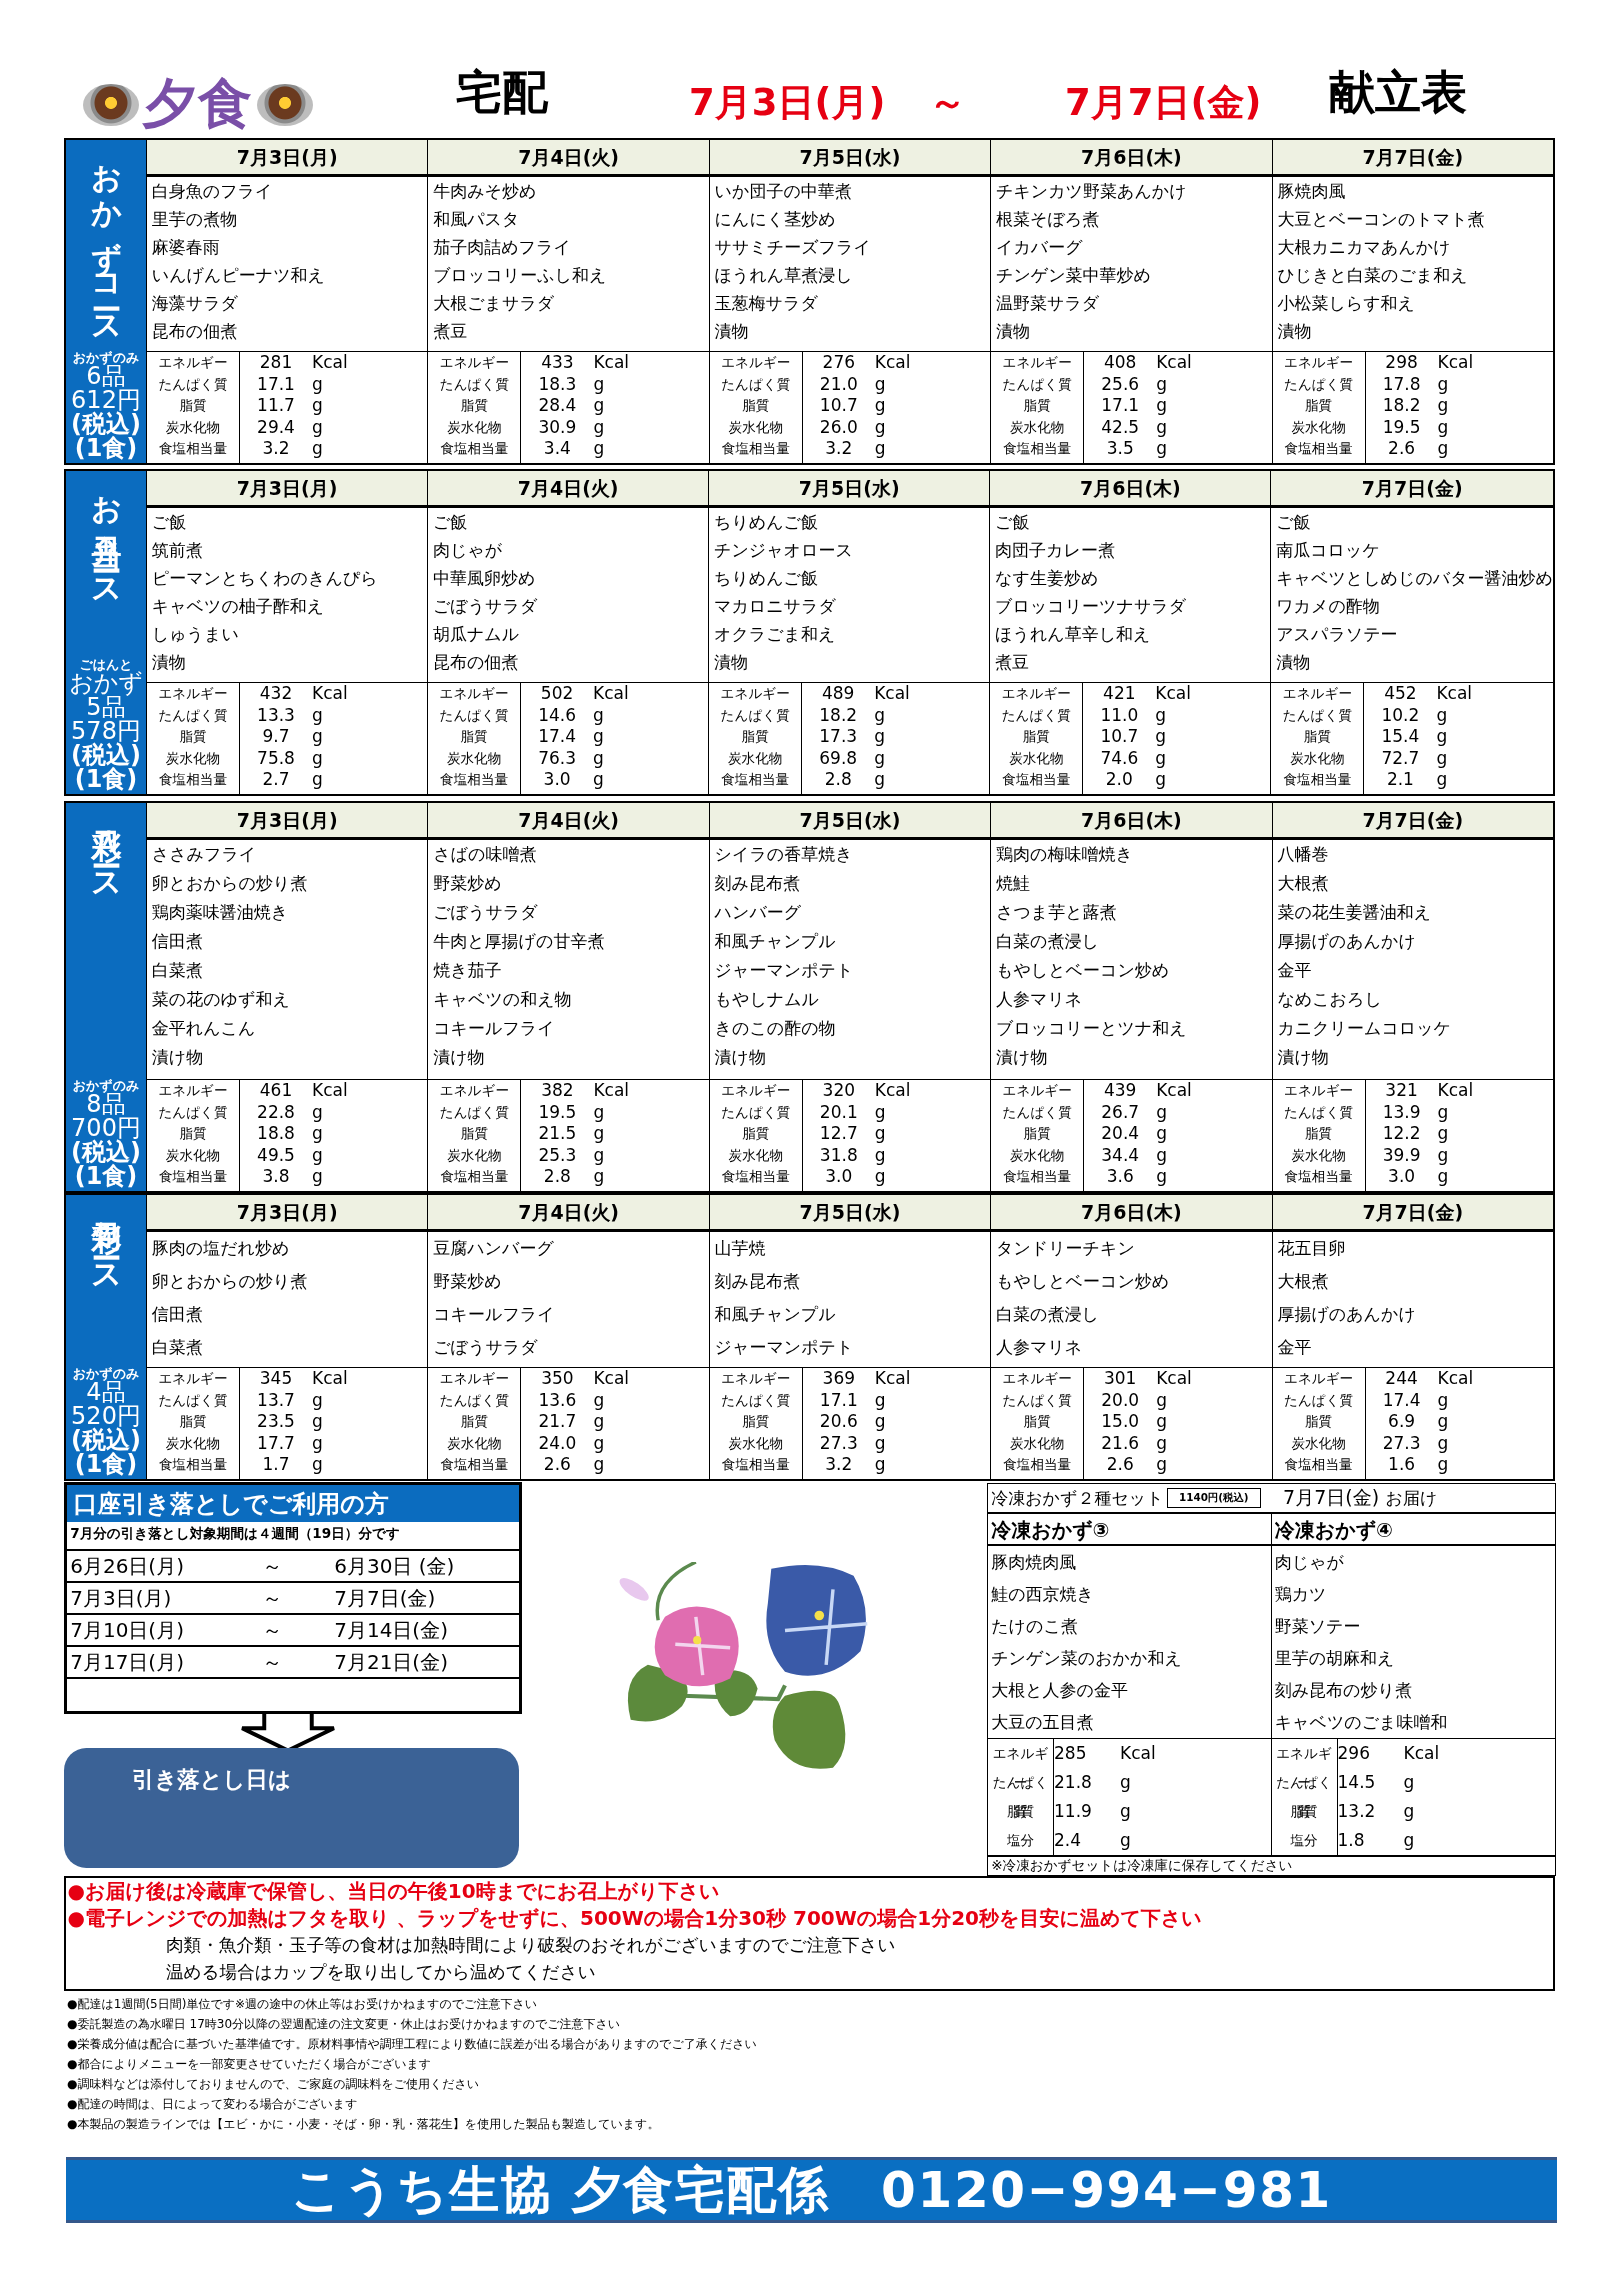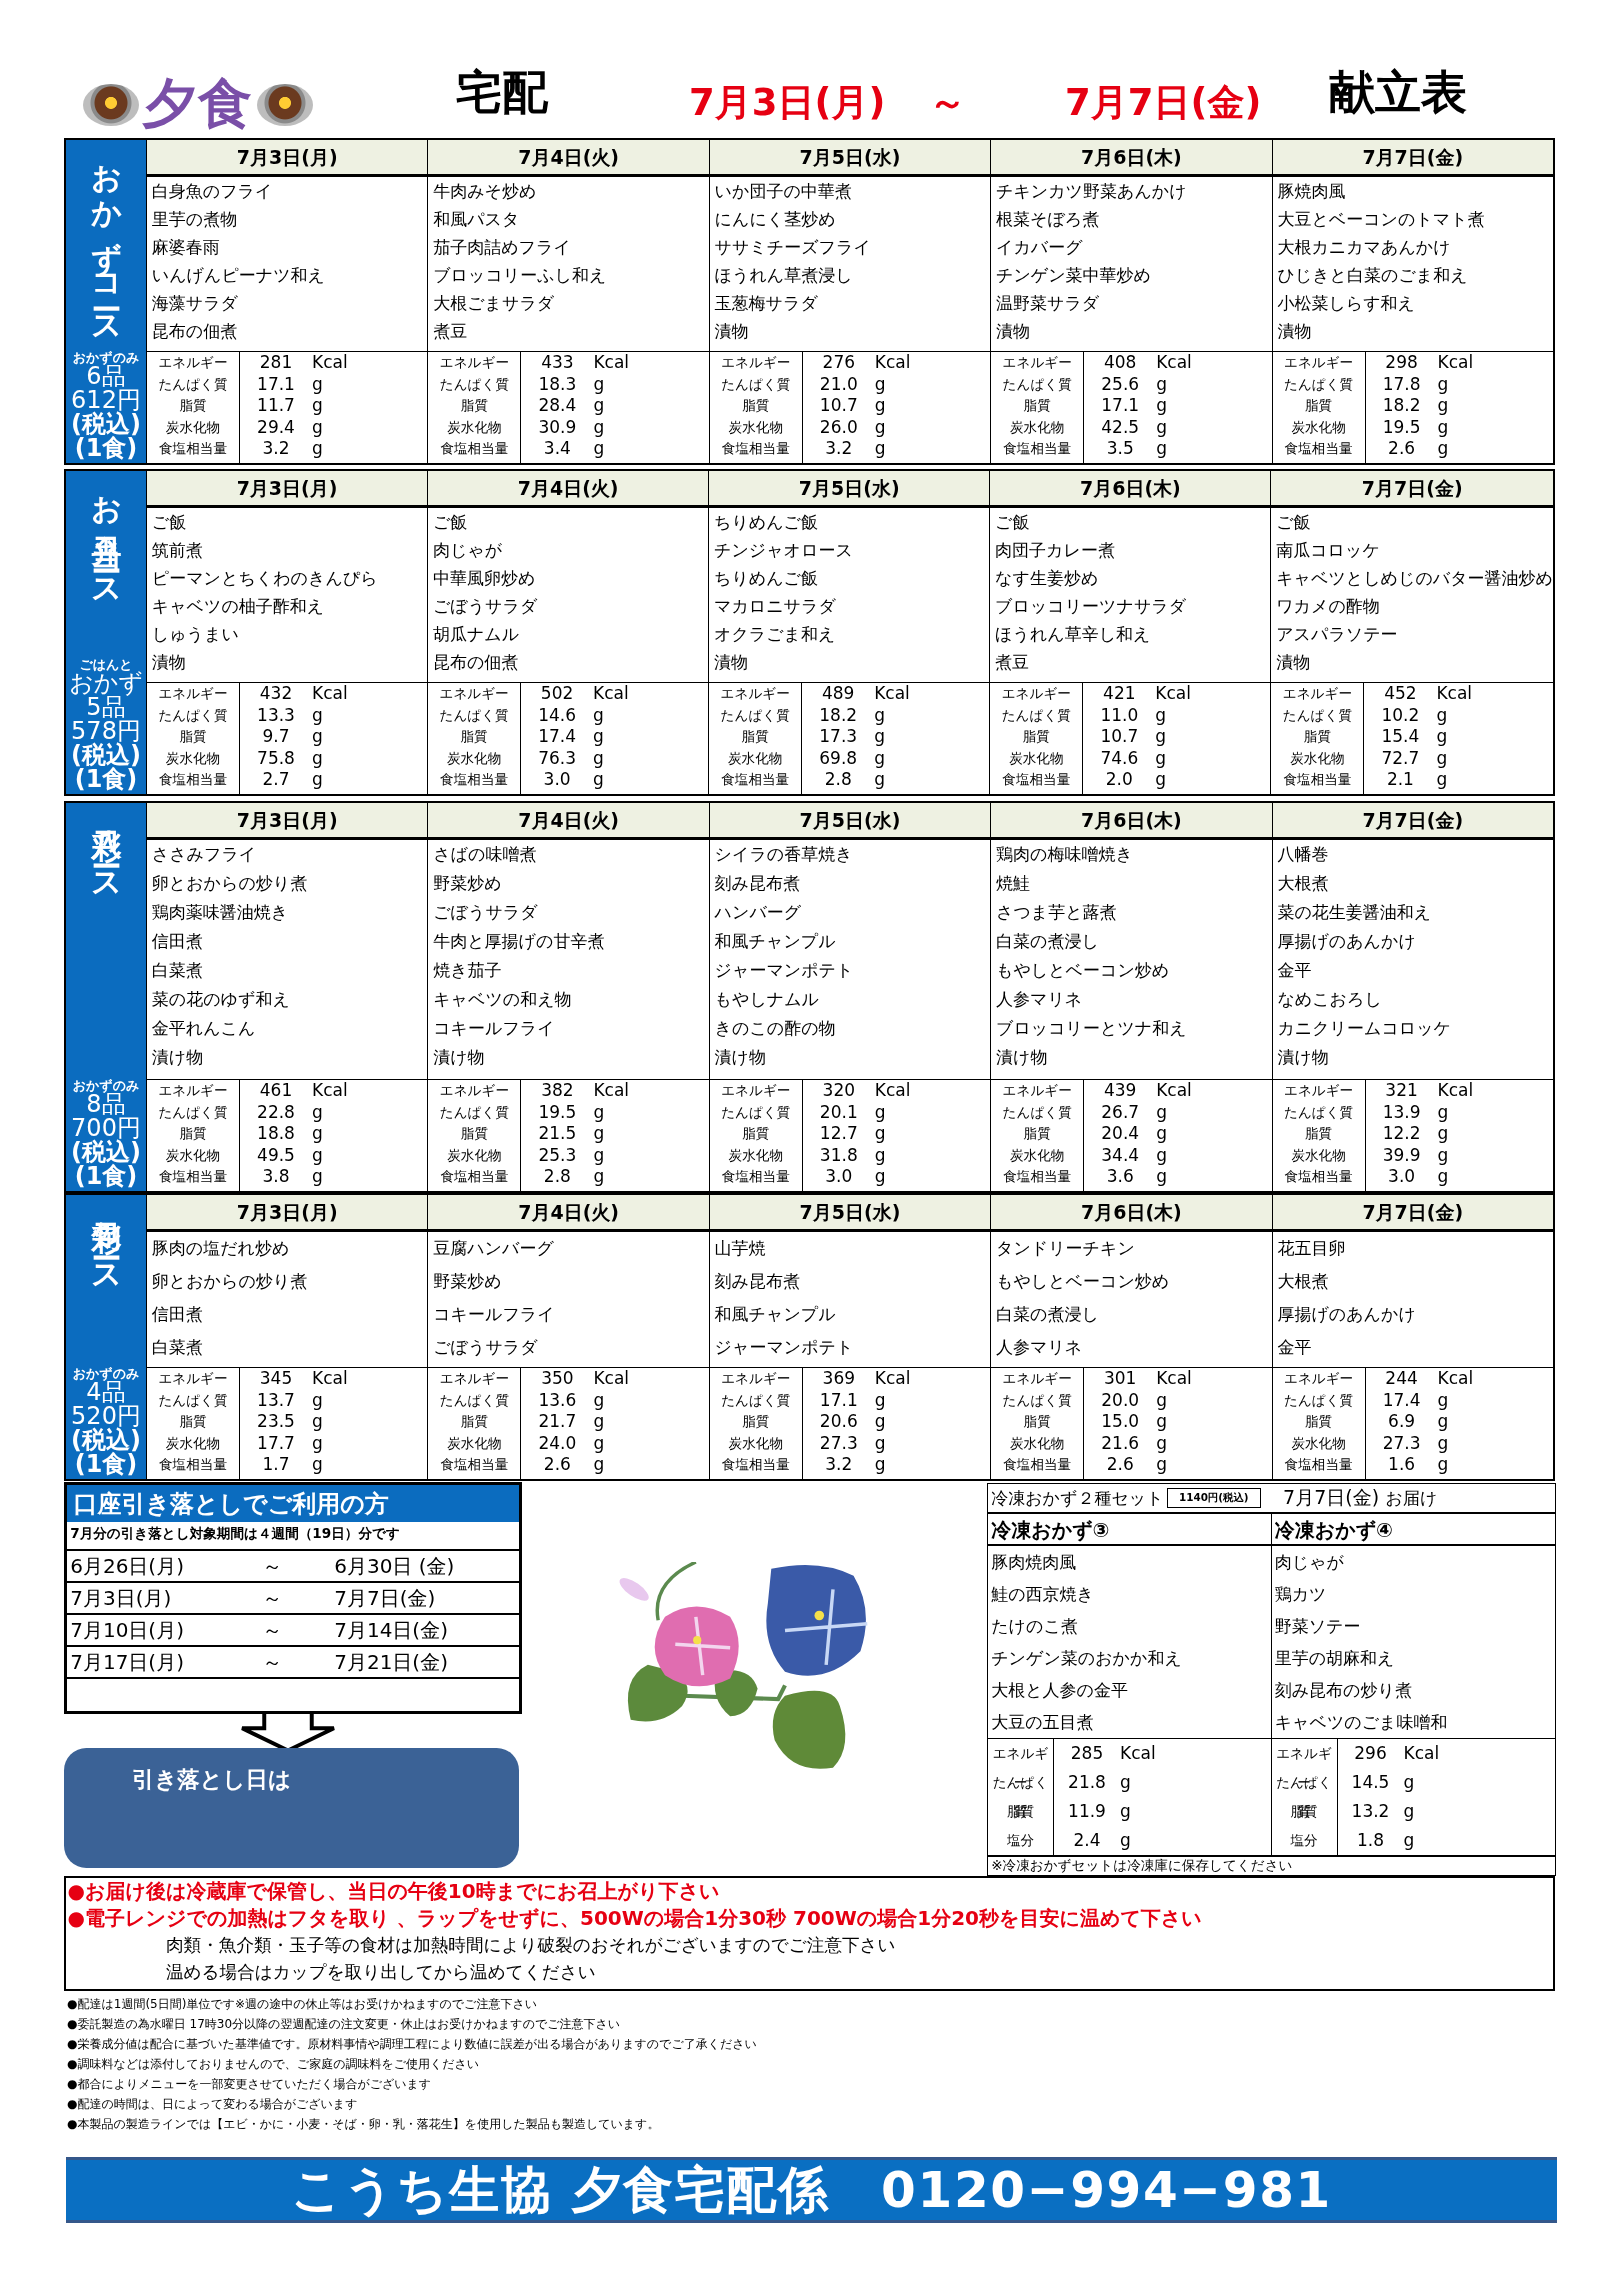--- a/index.html
+++ b/index.html
@@ -48,21 +48,21 @@
   .fz-date { font-size: 19px; margin-left: 11.2px; }
   .fz-cols { display: grid; grid-template-columns: 1fr 1fr; }
   .fz-col { border-right: 1.6px solid #000; }
   .fz-col:last-child { border-right: none; }
   .fz-head { font-size: 20px; font-weight: bold; padding-left: 3.2px; height: 32px; line-height: 32px; border-bottom: 2.4px solid #000; }
   .fz-dish { font-size: 17px; padding-left: 3.2px; height: 32px; line-height: 32px; }
   .fz-nut { border-top: 1.6px solid #000; display: grid; grid-template-columns: 66px 1fr; }
   .fz-nut .nl { border-right: 1.6px solid #000; font-size: 13.6px; text-align: center; }
   .fz-nut .nl div, .fz-nut .nr div { height: 29px; line-height: 29px; }
   .fz-nut .nr div { display: flex; font-size: 17px; }
-  .fz-nut .nr .v { width: 66px; text-align: center; }
+  .fz-nut .nr .v { width: 66px; text-align: left; }
   .fz-foot { font-size: 13.6px; padding-left: 3.2px; border-top: 2.4px solid #000; }
   .notice { position: absolute; left: 64px; top: 1876px; width: 1491px; height: 115px; border: 2.4px solid #000; }
   .notice .red { color: #e60012; font-size: 20px; font-weight: bold; padding-left: 1.6px; height: 27px; line-height: 27px; }
   .notice .blk { font-size: 17.6px; padding-left: 100px; height: 27px; line-height: 27px; }
   .bullets { position: absolute; left: 67px; top: 1994px; font-size: 12px; }
   .bullets div { height: 20px; line-height: 20px; }
   .footer { position: absolute; left: 66px; top: 2157px; width: 1491px; height: 66px; background: #0a6fc2; border-top: 3.2px solid #34578a; border-bottom: 3.2px solid #34578a; color: #fff; font-size: 50px; font-weight: bold; text-align: center; line-height: 61px; letter-spacing: 1.6px; }
 </style>
 </head>
 <body>
@@ -1074,20 +1074,20 @@
   <div class="red">●お届け後は冷蔵庫で保管し、当日の午後10時までにお召上がり下さい</div>
   <div class="red">●電子レンジでの加熱はフタを取り 、ラップをせずに、500Wの場合1分30秒 700Wの場合1分20秒を目安に温めて下さい</div>
   <div class="blk">肉類・魚介類・玉子等の食材は加熱時間により破裂のおそれがございますのでご注意下さい</div>
   <div class="blk">温める場合はカップを取り出してから温めてください</div>
 </div>
 
 <div class="bullets">
   <div>●配達は1週間(5日間)単位です※週の途中の休止等はお受けかねますのでご注意下さい</div>
   <div>●委託製造の為水曜日 17時30分以降の翌週配達の注文変更・休止はお受けかねますのでご注意下さい</div>
   <div>●栄養成分値は配合に基づいた基準値です。原材料事情や調理工程により数値に誤差が出る場合がありますのでご了承ください</div>
+  <div>●都合によりメニューを一部変更させていただく場合がございます</div>
   <div>●調味料などは添付しておりませんので、ご家庭の調味料をご使用ください</div>
-  <div>●都合によりメニューを一部変更させていただく場合がございます</div>
   <div>●配達の時間は、日によって変わる場合がございます</div>
   <div>●本製品の製造ラインでは【エビ・かに・小麦・そば・卵・乳・落花生】を使用した製品も製造しています。</div>
 </div>
 
 <div class="footer">こうち生協 夕食宅配係　0120−994−981</div>
 
 
 </body></html>

